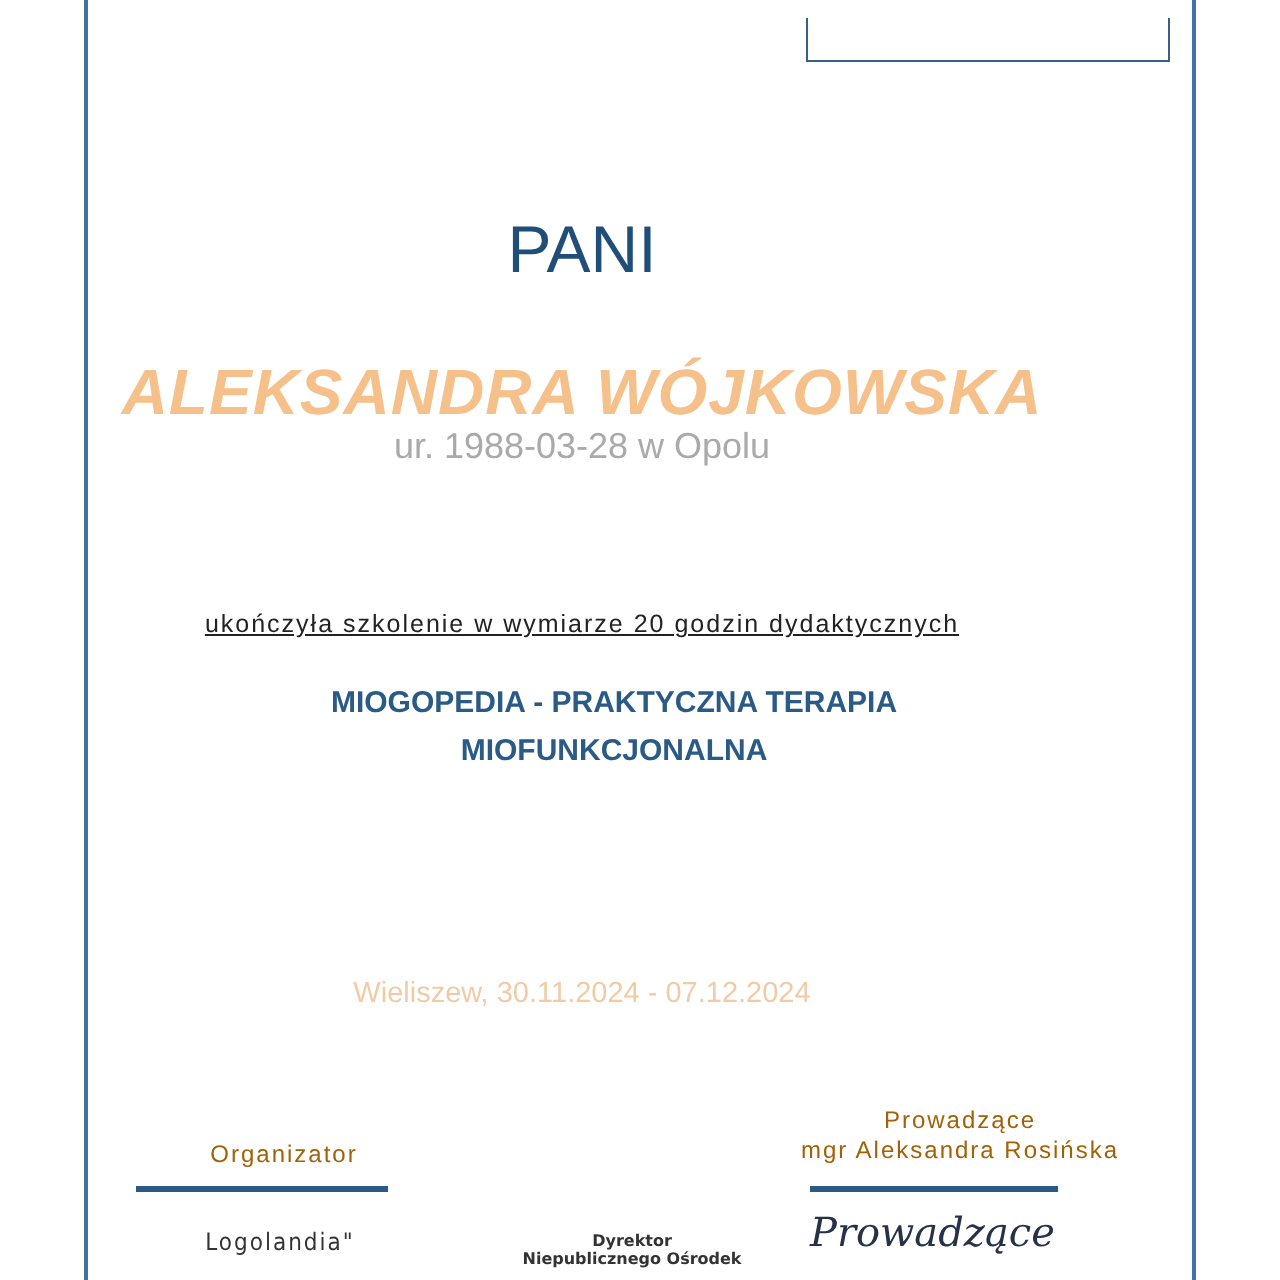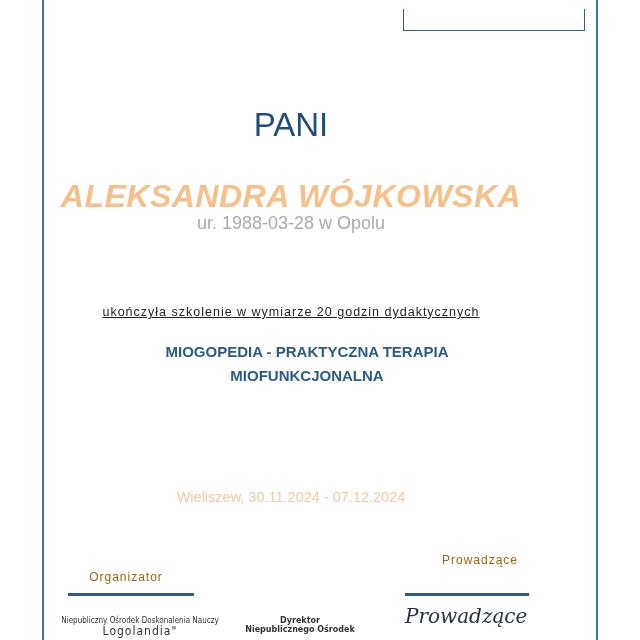--- a/index.html
+++ b/index.html
@@ -8,28 +8,28 @@
   .frame-right { position:absolute; left:596px; top:0; width:2px; height:640px; background:#3f73a3; }
   .topbox { position:absolute; left:403px; top:9px; width:180px; height:21px; border-left:1.5px solid #3a5f87; border-right:1.5px solid #3a5f87; border-bottom:1.5px solid #3a5f87; }
   .center { position:absolute; left:44px; width:494px; text-align:center; }
   .pani { top:106px; font-size:33px; color:#1f4e79; }
   .name { top:166px; font-size:32px; font-weight:bold; font-style:italic; color:#f6c08a; letter-spacing:0.5px;margin-top:12px; }
   .born { top:213px; font-size:18px; color:#aaaaaa; }
   .completed { top:305px; font-size:12.5px; color:#222; letter-spacing:1px;text-decoration:underline; }
   .course { top:340px; font-size:15px; font-weight:bold; color:#2a5a86; line-height:24px;margin-left:16px; }
   .place { top:489px; font-size:14.5px; color:#f1cba6; }
   .label { position:absolute; font-size:12px; color:#a16207; letter-spacing:1px; text-align:center; }
-  .org-label { left:66px; width:120px; top:570px; }
+  .org-label { left:82px; width:120px; top:570px; }
   .lead-label { left:380px; width:200px; top:553px; line-height:15px; }
   .sigline { position:absolute; height:3px; background:#2c5a86; }
   .sig1 { left:68px; top:593px; width:126px; }
   .sig2 { left:405px; top:593px; width:124px; }
   .stamp1 { position:absolute; left:50px; top:616px; width:180px; text-align:center; font-size:8px; color:#333; line-height:10px; font-family:"DejaVu Sans Condensed","DejaVu Sans", sans-serif; }
   .stamp1 .logo { font-size:12px; letter-spacing:1px; }
-  .stamp2 { position:absolute; left:230px; top:616px; width:140px; text-align:center; font-size:8px; font-weight:bold; color:#333; line-height:9px; font-family:"DejaVu Sans", sans-serif; }
+  .stamp2 { position:absolute; left:246px; top:616px; width:140px; text-align:center; font-size:8px; font-weight:bold; color:#333; line-height:9px; font-family:"DejaVu Sans", sans-serif; }
   .signature { position:absolute; left:405px; top:604px; font-family:"DejaVu Serif", serif; font-style:italic; font-size:20px; color:#25324a; }
 </style>
 </head>
 <body>
 
 <div class="frame-left"></div>
 <div class="frame-right"></div>
 <div class="topbox"></div>
 
 <div class="center pani">PANI</div>
@@ -38,26 +38,26 @@
 <div class="center completed">ukończyła szkolenie w wymiarze 20 godzin dydaktycznych</div>
 <div class="center course">
   <div>MIOGOPEDIA - PRAKTYCZNA TERAPIA</div>
   <div>MIOFUNKCJONALNA</div>
 </div>
 <div class="center place">Wieliszew, 30.11.2024 - 07.12.2024</div>
 
 <div class="label org-label">Organizator</div>
 <div class="label lead-label">
   <div>Prowadzące</div>
+  <div>mgr Aleksandra Rosińska</div>
 </div>
 
 <div class="sigline sig1"></div>
 <div class="sigline sig2"></div>
 
 <div class="stamp1">
-  <div>Niepubliczny Ośrodek Doskonalenia Nauczy</div>
   <div class="logo">Logolandia"</div>
 </div>
 <div class="stamp2">
   <div>Dyrektor</div>
   <div>Niepublicznego Ośrodek</div>
 </div>
 <div class="signature">Prowadzące</div>
 
 </body></html>

